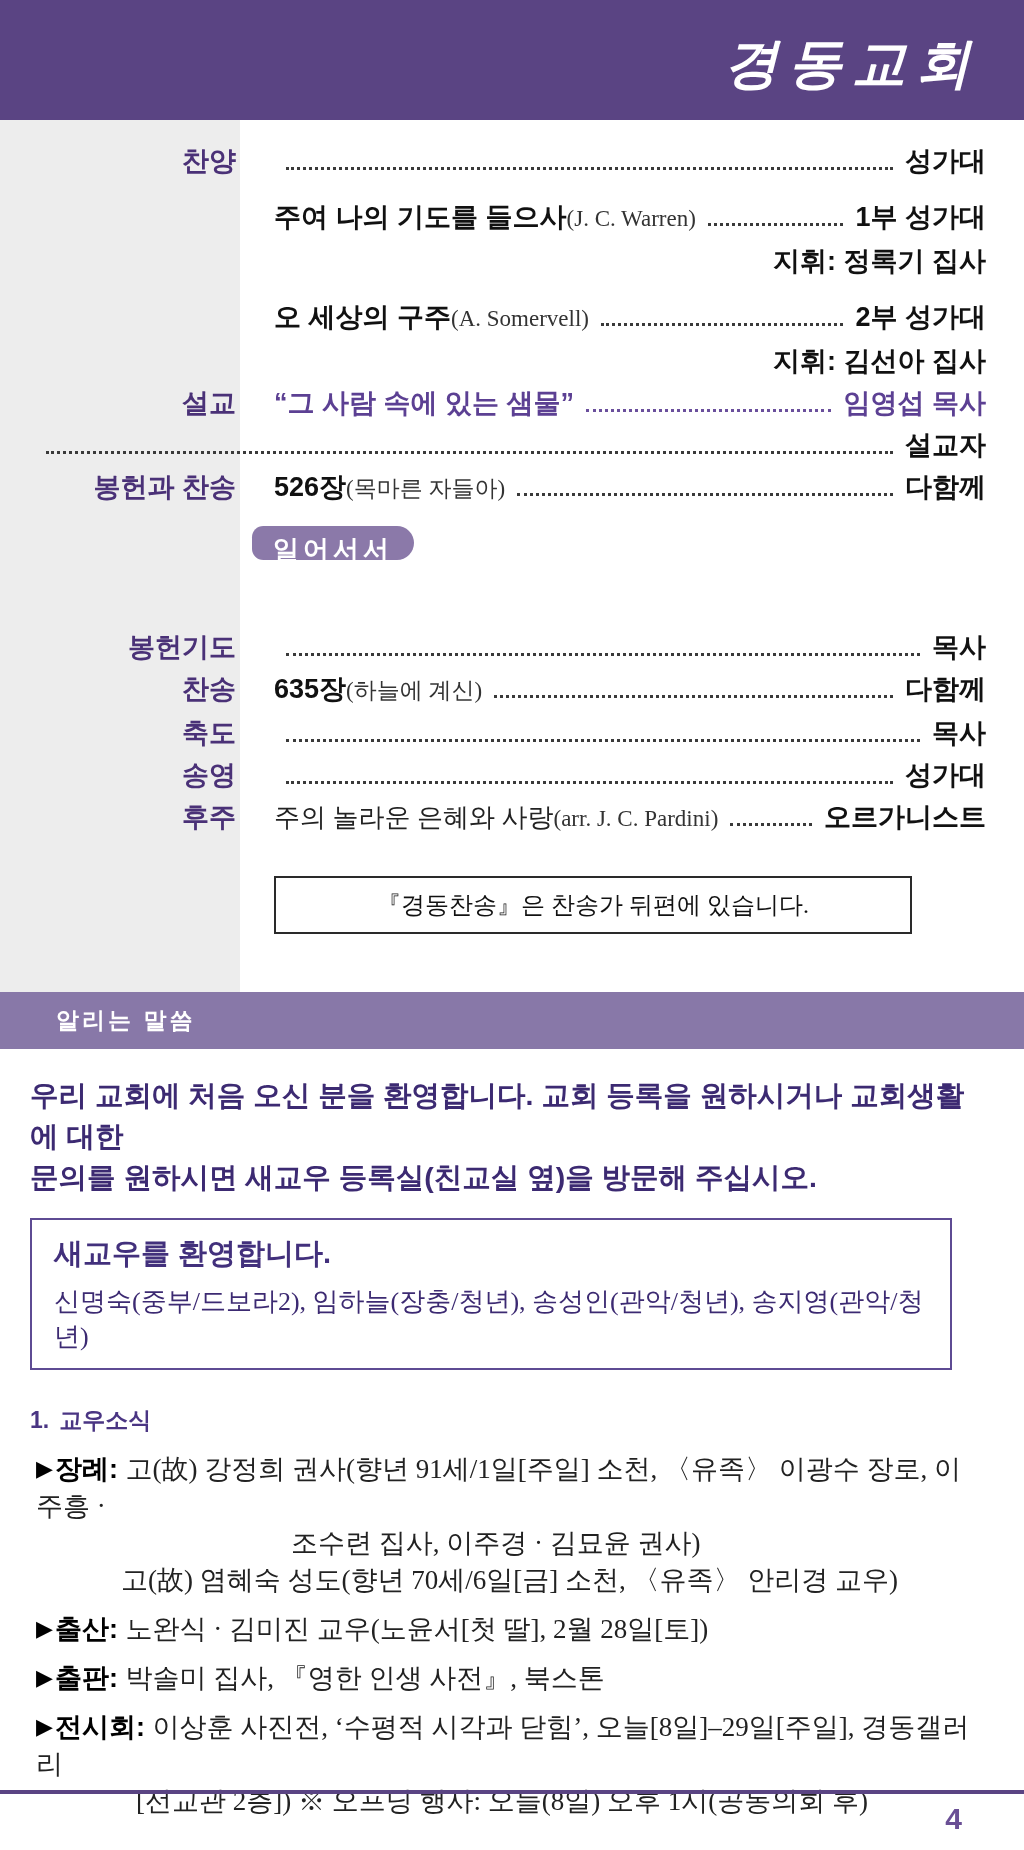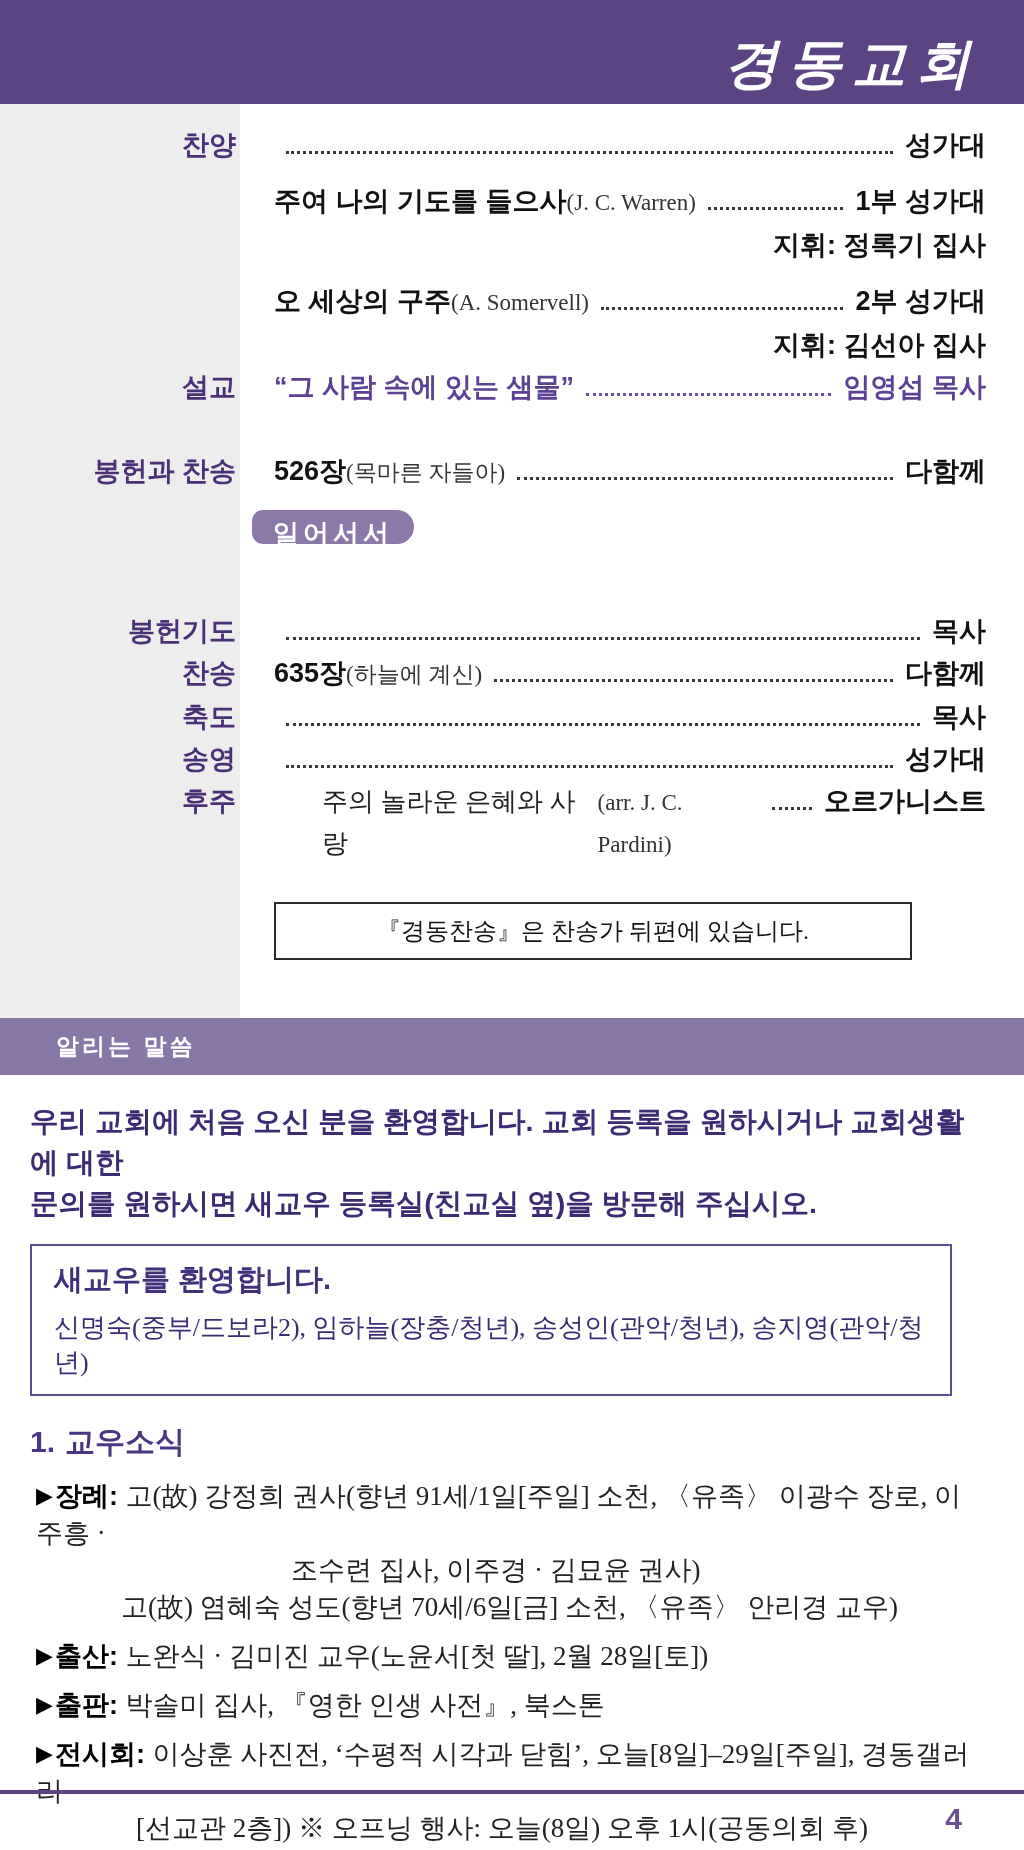--- a/index.html
+++ b/index.html
@@ -4,41 +4,41 @@
 <style>
   * { margin:0; padding:0; box-sizing:border-box; }
   html,body { background:#ffffff; }
   body {
     width:1024px; height:1850px; position:relative; overflow:hidden;
     font-family:"Liberation Sans","DejaVu Sans",sans-serif; color:#111;
   }
 
   
   .header {
-    height:104px; background:#5a4483; position:relative;
+    height:120px; background:#5a4483; position:relative;
   }
   .logo {
     position:absolute; right:44px; top:28px;
     color:#ffffff; font-family:"DejaVu Serif","Liberation Serif",serif;
     font-size:54px; font-weight:bold; letter-spacing:10px; font-style:italic;
   }
 
   
   .worship {
     background:linear-gradient(to right,#ededed 240px,#ffffff 240px);
     padding:20px 38px 58px 12px;
   }
   .wrow { display:flex; align-items:baseline; min-height:42px; }
   .wlabel {
     width:240px; flex:0 0 240px; text-align:right; padding-right:16px;
     color:#4a3177; font-weight:bold; font-size:27px; line-height:42px;
   }
   .wbody { flex:1; display:flex; align-items:baseline; padding-left:22px; line-height:42px; }
   .witem-bold { font-weight:bold; font-size:27px; color:#111; }
-  .witem-serif { font-family:"Liberation Serif","DejaVu Serif",serif; font-size:26px; color:#222;margin-left:48px; }
+  .witem-serif { font-family:"Liberation Serif","DejaVu Serif",serif; font-size:26px; color:#222; }
   .wnote { font-family:"Liberation Serif","DejaVu Serif",serif; font-size:23px; color:#333; }
   .leader { flex:1; border-bottom:3px dotted #3a3a3a; height:0.68em; margin:0 12px; min-width:40px; }
   .wright { font-weight:bold; font-size:27px; color:#111; white-space:nowrap; }
   .r-gap { margin-top:14px; }
   .right-only .wbody { justify-content:flex-end; }
   .sermon .witem-bold, .sermon .wright { color:#5c4093; }
   .sermon .leader { border-color:#6a4f9c; }
 
   .badge-row { margin:16px 0 0 240px; }
   .badge {
@@ -66,21 +66,21 @@
 
   .nm-box {
     margin:20px 26px 0 0; border:2px solid #5e4b93; padding:14px 18px 14px 22px;
   }
   .nm-title { font-weight:bold; font-size:29px; color:#42307c; }
   .nm-names {
     margin-top:10px; font-size:26px; color:#3c2a72;
     font-family:"Liberation Serif","DejaVu Serif",serif;
   }
 
-  .sec-head { margin:26px 0 14px 0; font-weight:bold; font-size:30px; color:#4a3583; }
+  .sec-head { margin:35px 0 14px 0; font-weight:bold; font-size:23px; color:#4a3583; }
   .sec-head .sec-num { margin-right:10px; }
 
   .aitem { font-size:27px; line-height:37px; margin:0 0 11px 6px; color:#1a1a1a; }
   .bullet { font-size:22px; margin-right:2px; color:#000; vertical-align:2px; }
   .alabel { font-weight:bold; color:#000; }
   .atext { font-family:"Liberation Serif","DejaVu Serif",serif; color:#222; }
   .cont { font-family:"Liberation Serif","DejaVu Serif",serif; color:#222; }
   .cont.center { padding-left:255px; }
   .cont.ind85 { padding-left:85px; }
   .cont.ind100 { padding-left:100px; }
@@ -147,20 +147,24 @@
   <div class="wrow sermon">
     <div class="wlabel">설교</div>
     <div class="wbody">
       <span class="witem-bold">“그 사람 속에 있는 샘물”</span>
       <span class="leader"></span>
       <span class="wright">임영섭 목사</span>
     </div>
   </div>
 
   <div class="wrow">
+    <div class="wbody">
+      <span class="leader"></span>
+      <span class="wright">설교자</span>
+    </div>
   </div>
 
   <div class="wrow">
     <div class="wlabel">봉헌과 찬송</div>
     <div class="wbody">
       <span class="witem-bold">526장</span>
       <span class="wnote">(목마른 자들아)</span>
       <span class="leader"></span>
       <span class="wright">다함께</span>
     </div>

